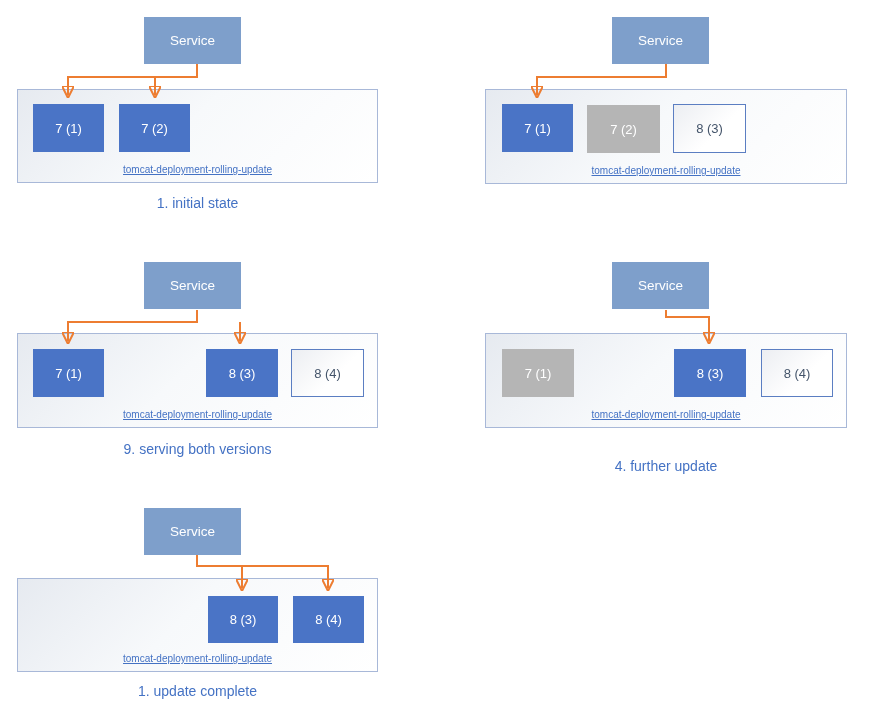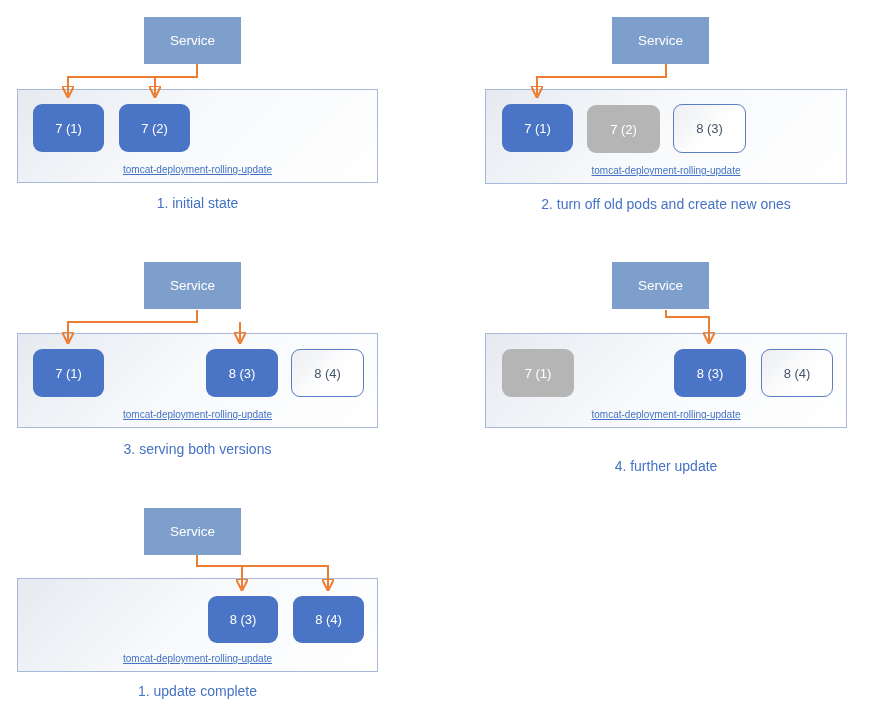--- a/index.html
+++ b/index.html
@@ -23,21 +23,20 @@
     box-sizing:border-box;
   }
   .deploy-label {
     position:absolute; left:0; right:0; bottom:7px;
     text-align:center; color:#4472C4; font-size:10px;text-decoration:underline;
   }
   .pod {
     position:absolute; box-sizing:border-box;
     display:flex; align-items:center; justify-content:center;
     font-size:13px;
-    border-radius:9px;
   }
   .pod[data-state="active"]  { background:#4A74C6; color:#ffffff; }
   .pod[data-state="stopped"] { background:#B5B5B5; color:#ffffff; }
   .pod[data-state="new"]     {
     background:linear-gradient(135deg,#ECEEF2 0%, #ffffff 60%);
     color:#44546A; border:1.5px solid #5B7EC2;
   }
   .caption {
     position:absolute; text-align:center;
     color:#4472C4; font-size:14px;
@@ -90,32 +89,31 @@
   </section>
 
   <section class="panel" style="left:435px;top:0;width:435px;height:245px;">
     <div class="service" style="left:177px;top:17px;">Service</div>
     <div class="container-box" style="left:50px;top:89px;width:362px;height:95px;">
       <div class="pod" style="left:16px;top:14px;width:71px;height:48px;" data-state="active">7 (1)</div>
       <div class="pod" style="left:101px;top:15px;width:73px;height:48px;" data-state="stopped">7 (2)</div>
       <div class="pod" style="left:187px;top:14px;width:73px;height:49px;" data-state="new">8 (3)</div>
       <div class="deploy-label">tomcat-deployment-rolling-update</div>
     </div>
-    <div class="caption" style="left:50px;top:196px;width:362px;">2. turn off old pods and create new ones</div>
   </section>
 
   <section class="panel" style="left:0;top:245px;width:435px;height:245px;">
     <div class="service" style="left:144px;top:17px;">Service</div>
     <div class="container-box" style="left:17px;top:88px;width:361px;height:95px;">
       <div class="pod" style="left:15px;top:15px;width:71px;height:48px;" data-state="active">7 (1)</div>
       <div class="pod" style="left:188px;top:15px;width:72px;height:48px;" data-state="active">8 (3)</div>
       <div class="pod" style="left:273px;top:15px;width:73px;height:48px;" data-state="new">8 (4)</div>
       <div class="deploy-label">tomcat-deployment-rolling-update</div>
     </div>
-    <div class="caption" style="left:17px;top:196px;width:361px;">3. serving both versions</div>
+    <div class="caption" style="left:17px;top:196px;width:361px;">9. serving both versions</div>
   </section>
 
   <section class="panel" style="left:435px;top:245px;width:435px;height:245px;">
     <div class="service" style="left:177px;top:17px;">Service</div>
     <div class="container-box" style="left:50px;top:88px;width:362px;height:95px;">
       <div class="pod" style="left:16px;top:15px;width:72px;height:48px;" data-state="stopped">7 (1)</div>
       <div class="pod" style="left:188px;top:15px;width:72px;height:48px;" data-state="active">8 (3)</div>
       <div class="pod" style="left:275px;top:15px;width:72px;height:48px;" data-state="new">8 (4)</div>
       <div class="deploy-label">tomcat-deployment-rolling-update</div>
     </div>

